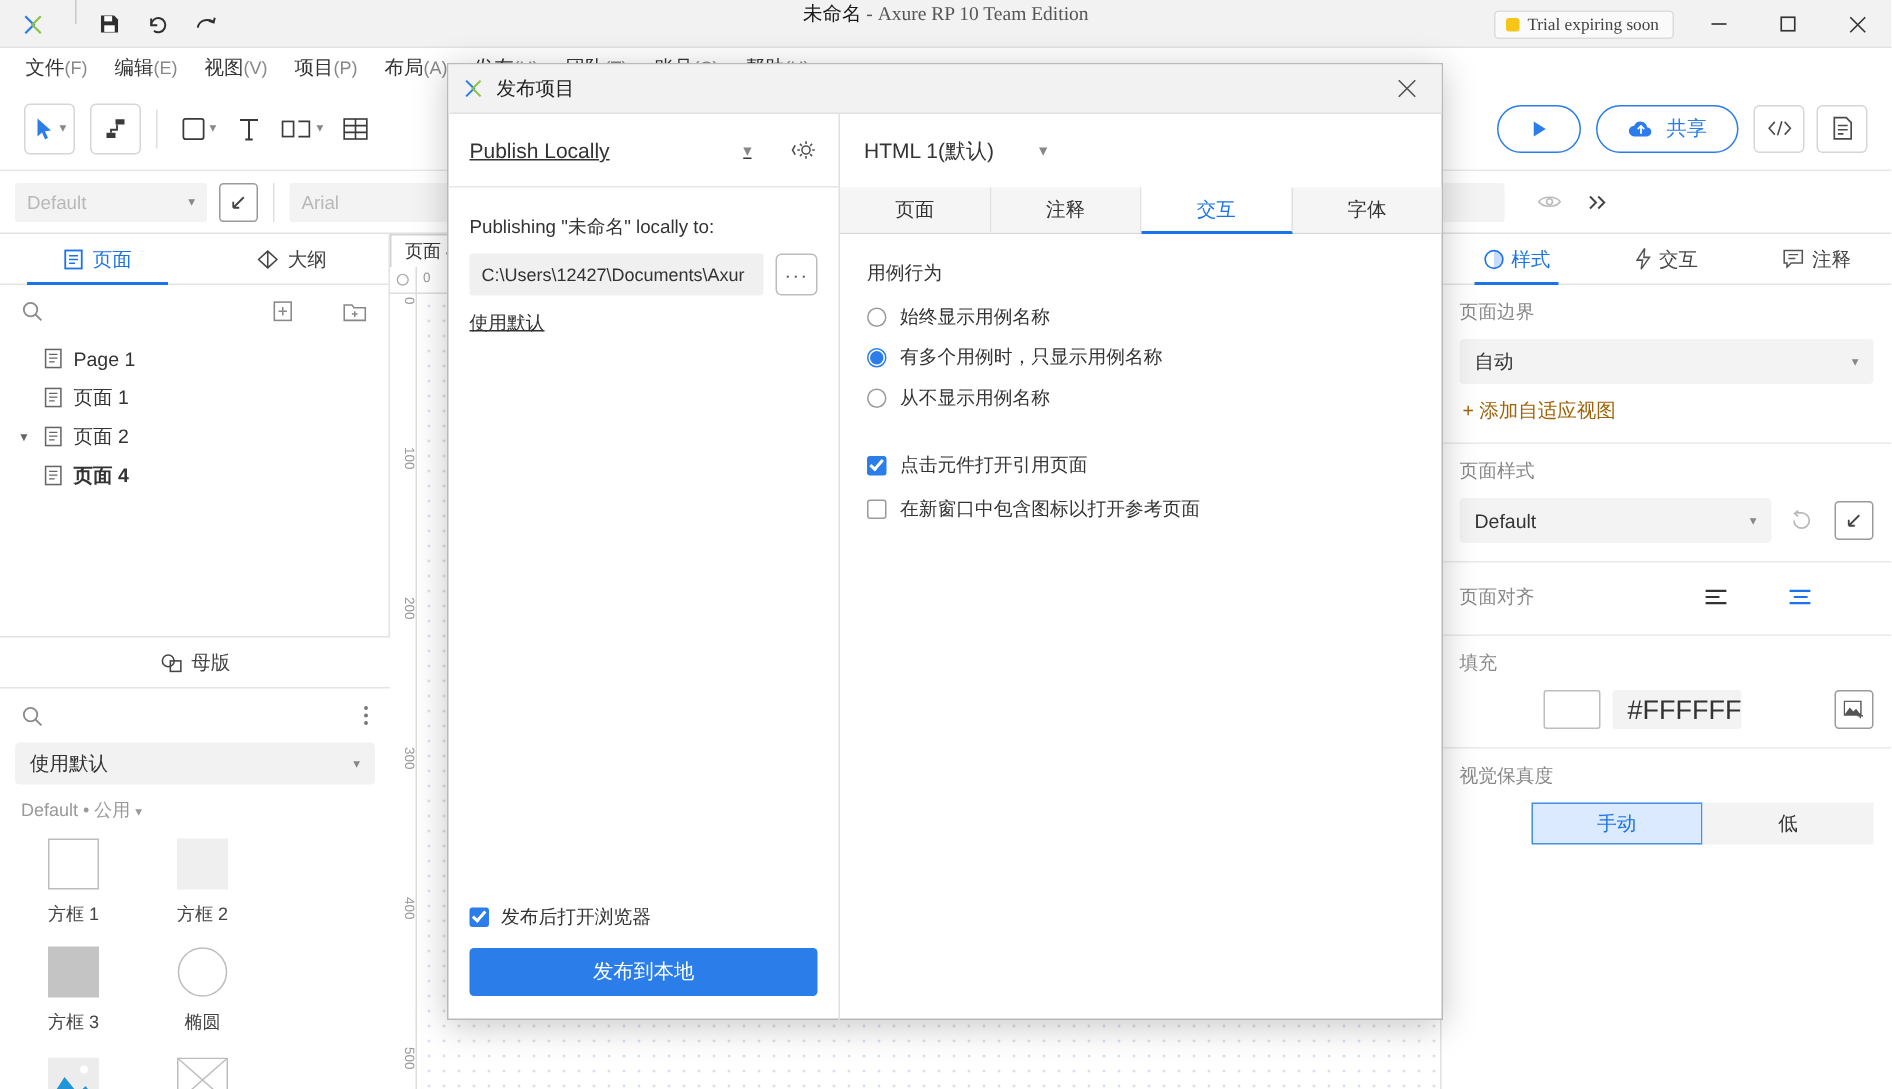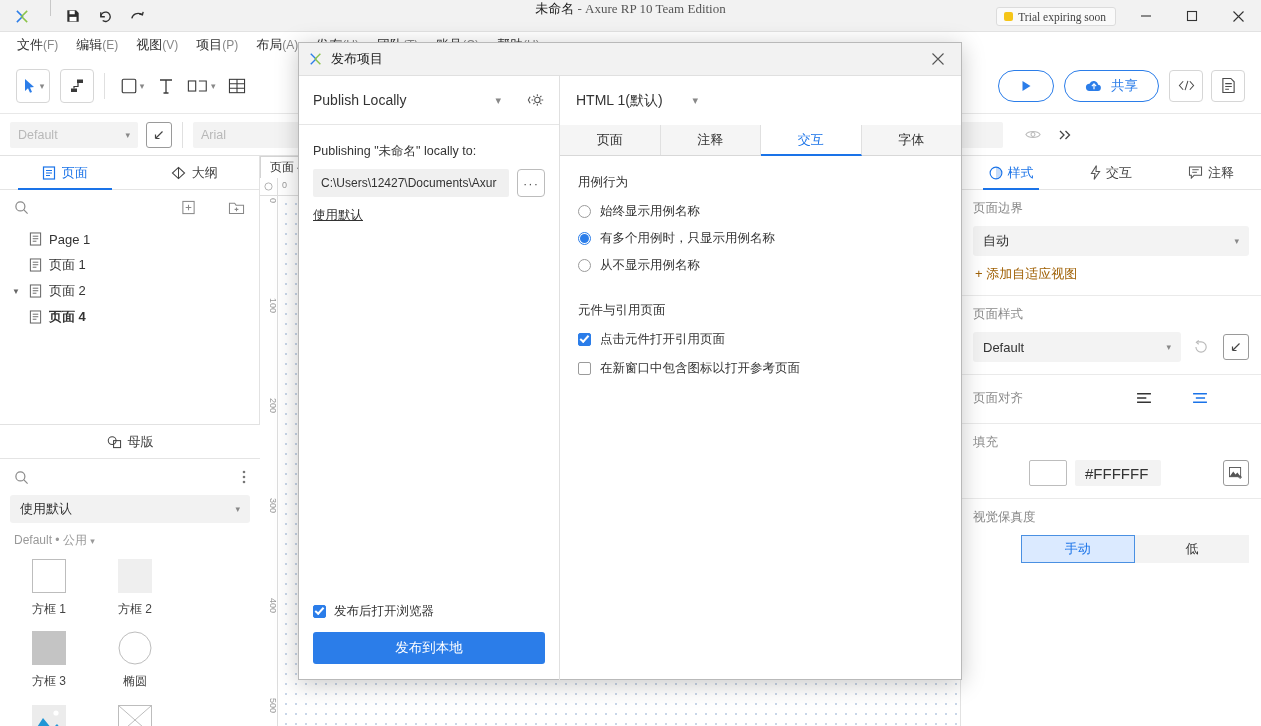--- a/index.html
+++ b/index.html
@@ -204,21 +204,21 @@
     width: 26px; height: 26px; display: flex; align-items: center; justify-content: center;
     color: #777;
   }
   .rp-boxbtn {
     width: 26px; height: 26px; border: 1px solid #9a9a9a; border-radius: 3px;
     display: flex; align-items: center; justify-content: center; background: #fff;
   }
   .swatch { width: 38px; height: 26px; border: 1px solid #bdbdbd; background: #fff; border-radius: 2px; }
   .hexfield {
     width: 86px; height: 26px; background: #f3f3f3; border-radius: 2px;
-    display: flex; align-items: center; padding-left: 10px; font-size: 15px; color: #333;
+    display: flex; align-items: center; padding-left: 10px; font-size: 18px; color: #333;
   }
   .seg { display: flex; width: 100%; }
   .seg-btn {
     flex: 1; height: 28px; display: flex; align-items: center; justify-content: center;
     font-size: 13px; background: #f3f3f3; color: #333; border: 1px solid transparent;
   }
   .seg-btn.active { background: #dbeaff; color: #1a73e8; border: 1px solid #4a90e2; }
 
   
   .modal-overlay {
@@ -235,21 +235,21 @@
     display: flex; align-items: center; justify-content: center; }
   .modal-body { display: flex; height: 604px; }
   .modal-left {
     width: 261px; border-right: 1px solid #e0e0e0; display: flex; flex-direction: column;
   }
   .ml-head {
     height: 49px; border-bottom: 1px solid #e6e6e6;
     display: flex; align-items: center; padding: 0 14px; gap: 8px;
   }
   .ml-select { flex: 1; display: flex; align-items: center; justify-content: space-between;
-    font-size: 14px; color: #333; }
+    font-size: 14px; color: #333; text-decoration: underline; }
   .ml-body { flex: 1; padding: 18px 14px 0; }
   .ml-label { font-size: 12.5px; color: #333; margin-bottom: 9px; }
   .path-row { display: flex; align-items: center; gap: 8px; }
   .path-field {
     flex: 1; height: 28px; background: #f0f0f0; border-radius: 2px;
     display: flex; align-items: center; padding-left: 8px;
     font-size: 12px; color: #333; overflow: hidden; white-space: nowrap;
   }
   .dots-btn {
     width: 28px; height: 28px; border: 1px solid #bcbcbc; border-radius: 4px;
@@ -878,21 +878,20 @@
             <span class="rbox checked"></span>
             <span>有多个用例时，只显示用例名称</span>
           </div>
           <div class="radio-row">
             <span class="rbox"></span>
             <span>从不显示用例名称</span>
           </div>
 
           <div class="mr-spacer"></div>
 
-          <div class="mr-group-title">元件与引用页面</div>
 
           <div class="mr-check-row">
             <span class="cbox checked"></span>
             <span>点击元件打开引用页面</span>
           </div>
           <div class="mr-check-row">
             <span class="cbox"></span>
             <span>在新窗口中包含图标以打开参考页面</span>
           </div>
         </div>

